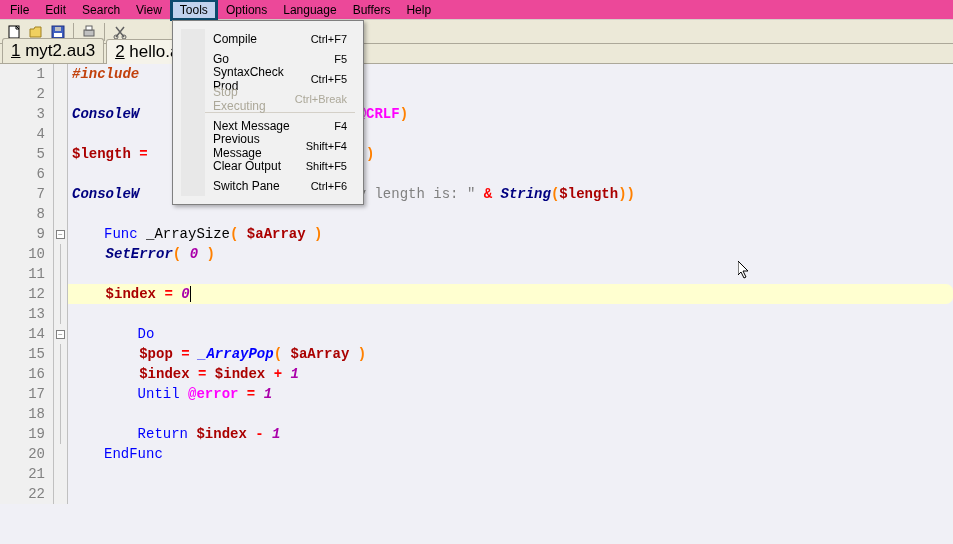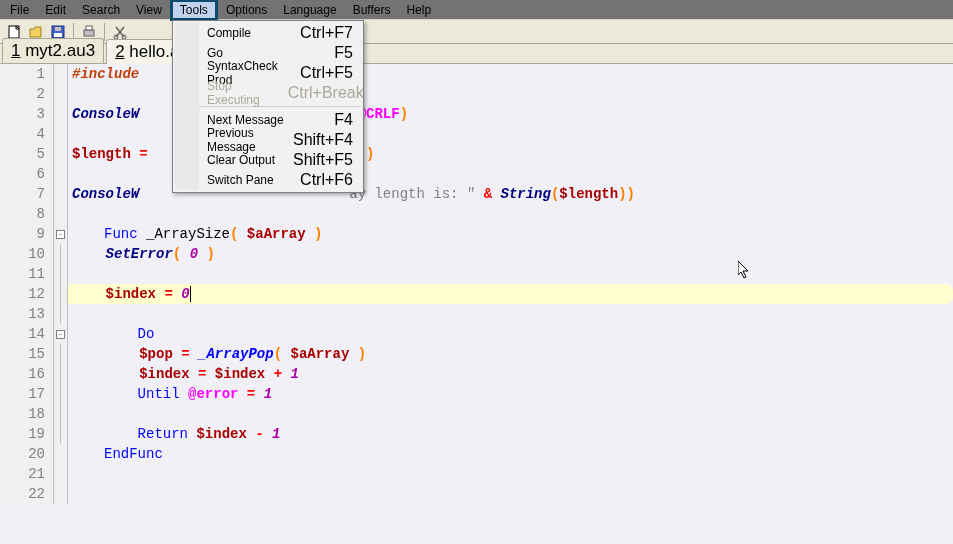--- a/index.html
+++ b/index.html
@@ -1,18 +1,18 @@
 <!DOCTYPE html>
 <html><head>
 <meta charset="utf-8">
 <style>
 * { margin: 0; padding: 0; box-sizing: border-box; }
 body { font-family: "Segoe UI", Tahoma, sans-serif; font-size: 12px; background: #ece9d8; width: 953px; height: 544px; overflow: hidden; user-select: none; }
 
-.menubar { background: #737373; height: 20px; display: flex; align-items: center; padding: 0 2px; border-bottom: 1px solid #d4d0c8; }
+.menubar { background: #ec4899; height: 20px; display: flex; align-items: center; padding: 0 2px; border-bottom: 1px solid #d4d0c8; }
 .menubar-item { padding: 2px 8px; cursor: default; }
 .menubar-item.active { background: #c1d2ee; border: 3px solid #0c4a6e; padding: 1px 7px; }
 
 .toolbar { background: #ece9d8; height: 24px; display: flex; align-items: center; padding: 2px 4px; gap: 2px; border-bottom: 1px solid #aca899; }
 .toolbar-btn { width: 20px; height: 20px; display: flex; align-items: center; justify-content: center; cursor: default; }
 .toolbar-sep { width: 1px; height: 18px; background: #aca899; margin: 0 3px; }
 
 .tabs { background: #ece9d8; height: 20px; display: flex; align-items: flex-end; padding: 0 2px; border-bottom: 1px solid #aca899; gap: 0; }
 .tab { padding: 2px 8px; background: #ece9d8; border: 1px solid #aca899; border-bottom: none; border-top-left-radius: 3px; border-top-right-radius: 3px; cursor: default; font-size: 17px; margin-right: 2px; }
 .tab.active { background: #f5f3ea; position: relative; top: 1px; }
@@ -37,26 +37,26 @@
 .kw-blue { color: #0000ff; font-weight: normal; margin-left: 32px; }
 .kw-blueit { color: #0000ff; font-weight: bold; font-style: italic; }
 .var { color: #aa0000; font-weight: bold; }
 .num { color: #aa00aa; font-style: italic; font-weight: bold; }
 .op { color: #ff0000; font-weight: bold; }
 .paren { color: #ff8000; font-weight: bold; }
 .str { color: #808080; }
 .func { color: #000080; font-style: italic; font-weight: bold; }
 .macro { color: #ff00ff; font-weight: bold; }
 
-.dropdown { position: absolute; left: 172px; top: 20px; width: 192px; background: #f1f1f1; border: 1px solid #808080; box-shadow: 2px 2px 4px rgba(0,0,0,0.3); z-index: 100; padding: 2px; }
+.dropdown { position: absolute; left: 172px; top: 20px; width: 192px; background: #f1f1f1; border: 1px solid #808080; box-shadow: 2px 2px 4px rgba(0,0,0,0.3); z-index: 100; padding: 8px; }
 .dropdown-inner { border-left: 24px solid #e8e8e8; }
 .dd-item { display: flex; height: 20px; align-items: center; padding: 0 8px; cursor: default; font-size: 12px; }
 .dd-item.disabled { color: #aca899; gap: 28px; }
 .dd-label { flex: 1; }
-.dd-short { font-size: 16px; }
+.dd-short { font-size: 11px; }
 .dd-sep { height: 1px; background: #d4d0c8; margin: 3px 0 3px 0; }
 
 .cursor-arrow { position: absolute; left: 738px; top: 261px; z-index: 50; pointer-events: none; }
 </style>
 </head>
 <body>
 
 <div class="menubar" id="menubar">
     <div class="menubar-item">File</div>
     <div class="menubar-item">Edit</div>

